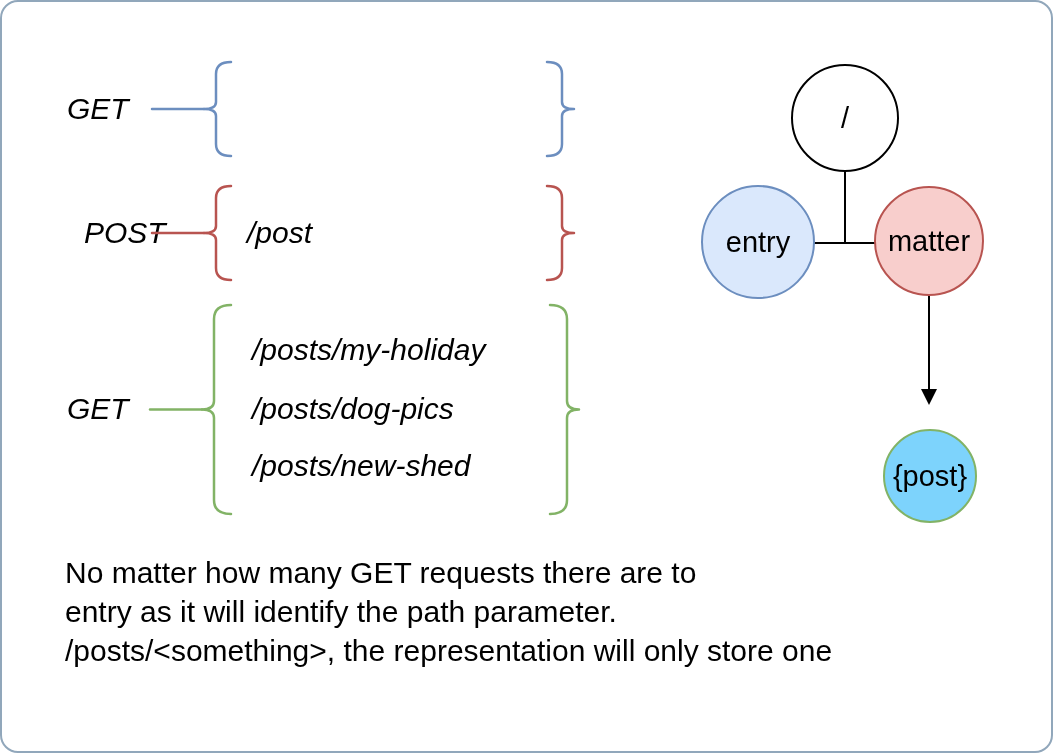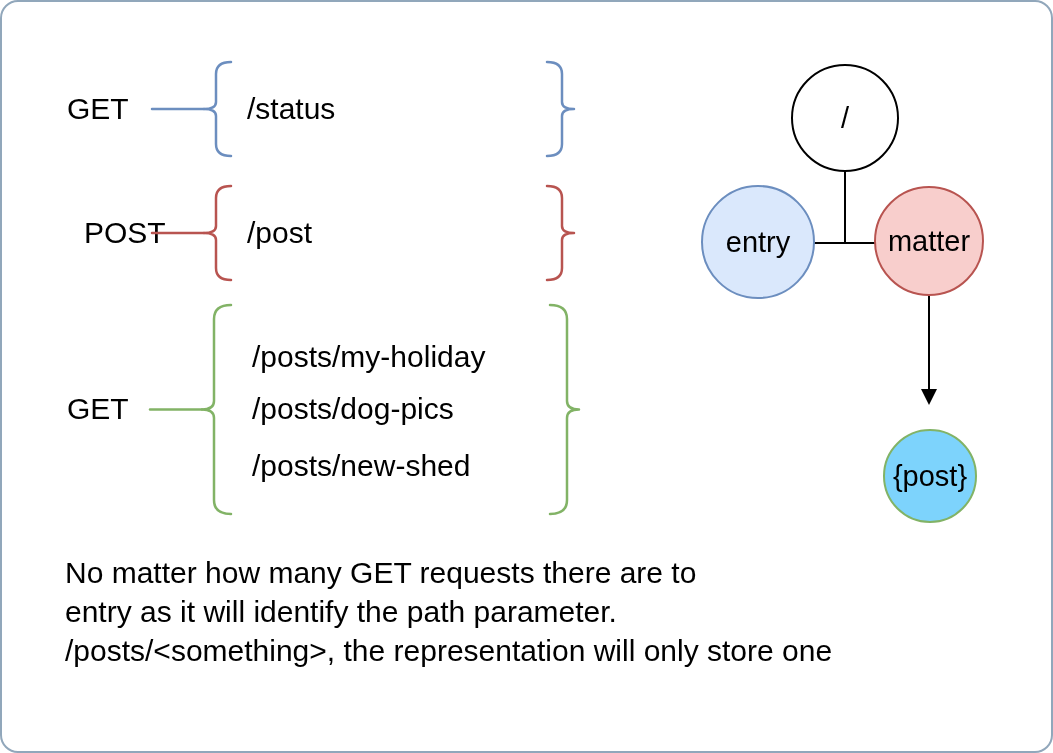--- a/index.html
+++ b/index.html
@@ -7,21 +7,21 @@
     position:relative;
     width:1053px; height:753px;
     background:#ffffff;
     border:2px solid #91a7bb;
     border-radius:18px;
     box-sizing:border-box;
     font-family:"Liberation Sans", sans-serif;
     color:#000;
     overflow:hidden;
   }
-  .txt { position:absolute; font-size:30px; line-height:36px; white-space:nowrap; }
+  .txt { position:absolute; font-size:30px; line-height:36px; white-space:nowrap;font-style:italic; }
   .brace { position:absolute; }
   .brace path { fill:none; stroke-width:2.5; stroke-linecap:round; stroke-linejoin:round; }
   .c-blue  path { stroke:#6c8ebf; }
   .c-red   path { stroke:#b85450; }
   .c-green path { stroke:#82b366; }
   .treelines { position:absolute; left:0; top:0; pointer-events:none; }
   .treelines line { stroke:#000; stroke-width:2; }
   .treelines polygon { fill:#000; }
   .node {
     position:absolute; border-radius:50%;
@@ -39,21 +39,20 @@
 
 <div class="canvas">
 
   <div class="txt" style="left:65px; top:89px;">GET</div>
 
   <svg class="brace c-blue" style="left:145px; top:57px;" width="95" height="100" viewBox="0 0 95 100">
     <path d="M5,50 L57,50"></path>
     <path d="M84,3 Q69,3 69,15 L69,43 Q69,50 57,50 Q69,50 69,57 L69,85 Q69,97 84,97"></path>
   </svg>
 
-  <div class="txt" style="left:245px; top:89px;">/status</div>
 
   <svg class="brace c-blue" style="left:537px; top:57px;" width="40" height="100" viewBox="0 0 40 100">
     <path d="M8,3 Q23,3 23,15 L23,43 Q23,50 35,50 Q23,50 23,57 L23,85 Q23,97 8,97"></path>
   </svg>
 
   <div class="txt" style="left:82px; top:213px;">POST</div>
 
   <svg class="brace c-red" style="left:145px; top:181px;" width="95" height="100" viewBox="0 0 95 100">
     <path d="M5,50 L57,50"></path>
     <path d="M84,3 Q69,3 69,15 L69,43 Q69,50 57,50 Q69,50 69,57 L69,85 Q69,97 84,97"></path>
@@ -65,21 +64,21 @@
     <path d="M8,3 Q23,3 23,15 L23,43 Q23,50 35,50 Q23,50 23,57 L23,85 Q23,97 8,97"></path>
   </svg>
 
   <div class="txt" style="left:65px; top:389px;">GET</div>
 
   <svg class="brace c-green" style="left:145px; top:300px;" width="95" height="215" viewBox="0 0 95 215">
     <path d="M3,107.5 L55,107.5"></path>
     <path d="M84,3 Q67,3 67,17 L67,99 Q67,107.5 55,107.5 Q67,107.5 67,116 L67,198 Q67,212 84,212"></path>
   </svg>
 
-  <div class="txt" style="left:250px; top:330px;margin-top:7px;">/posts/my-holiday</div>
+  <div class="txt" style="left:250px; top:330px;">/posts/my-holiday</div>
   <div class="txt" style="left:250px; top:389px;">/posts/dog-pics</div>
   <div class="txt" style="left:250px; top:446px;">/posts/new-shed</div>
 
   <svg class="brace c-green" style="left:540px; top:300px;" width="42" height="215" viewBox="0 0 42 215">
     <path d="M8,3 Q25,3 25,17 L25,99 Q25,107.5 37,107.5 Q25,107.5 25,116 L25,198 Q25,212 8,212"></path>
   </svg>
 
   <svg class="treelines" width="1053" height="753" viewBox="0 0 1053 753">
     <line x1="843" y1="169" x2="843" y2="241"></line>
     <line x1="812" y1="241" x2="873" y2="241"></line>

